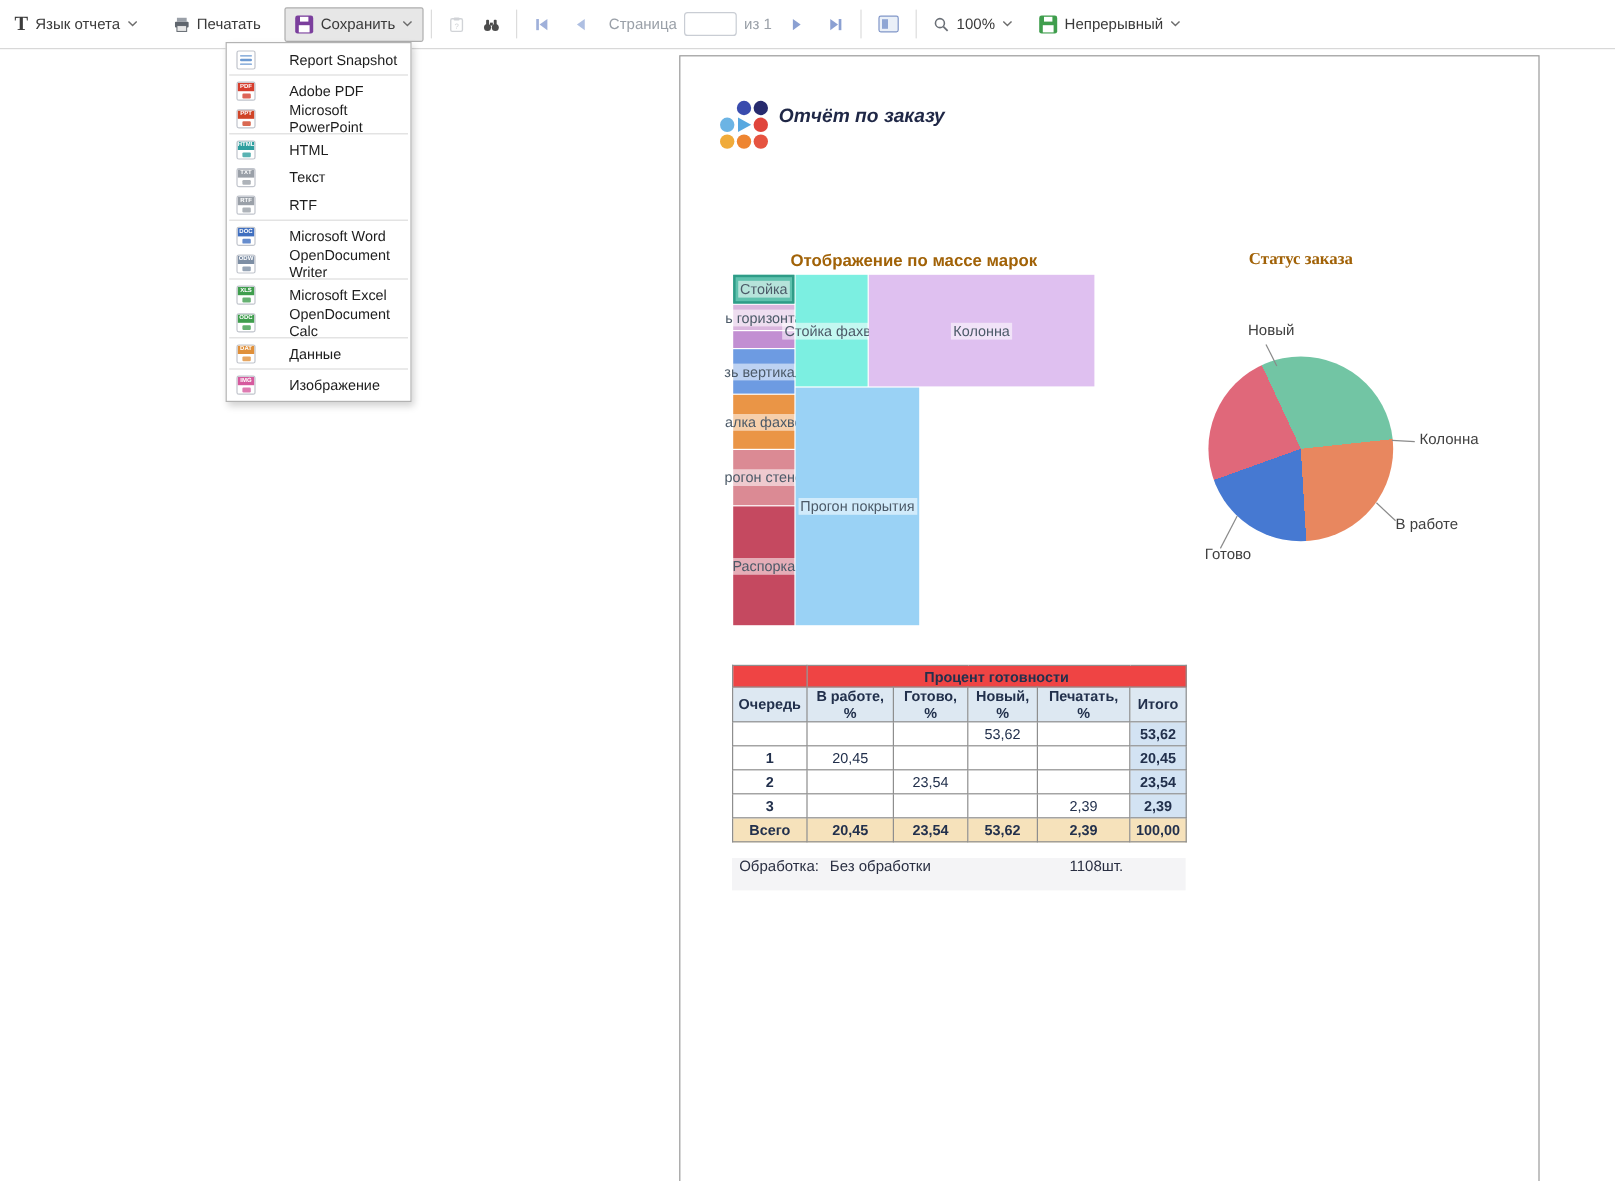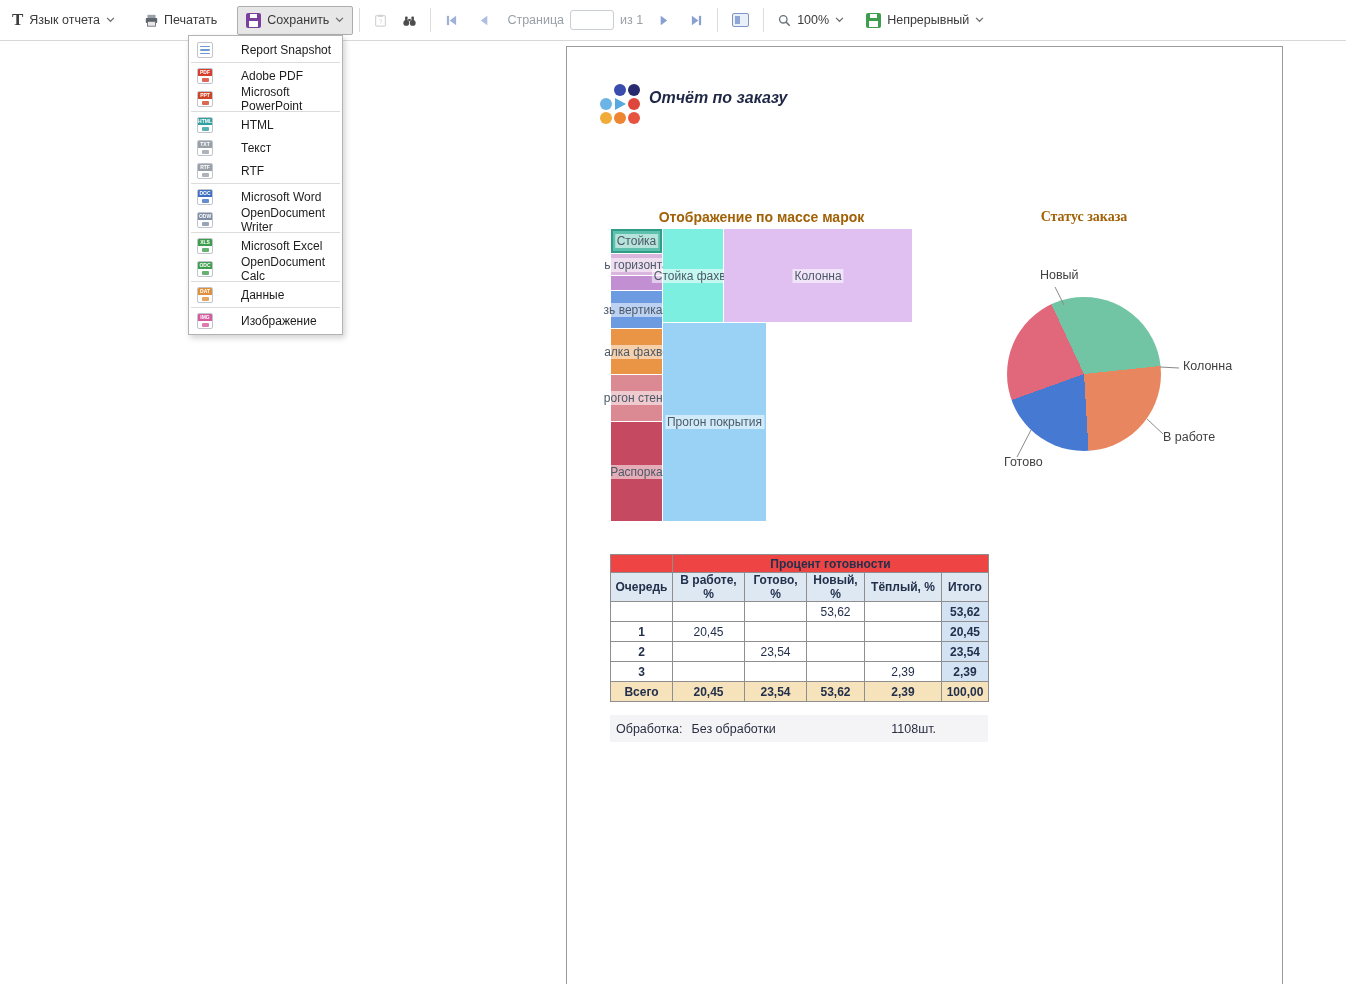--- a/index.html
+++ b/index.html
@@ -76,21 +76,21 @@
   .rtable tbody tr { height:20px; background:#fff; }
   .tan { background:#ef4444; font-weight:bold; }
   .hdr-blue { background:#dde8f2; font-weight:bold; }
   .col-total { background:#d3e3f3; font-weight:bold; }
   .col-first { font-weight:bold; }
   .row-gray { background:#f7f7f7; }
   .row-total td { background:#f6e2bb; font-weight:bold; }
 
   
   .processing { position:absolute; left:43px; top:668px; width:378px; height:27px;
-                background:#f4f4f6; display:flex; align-items:center; font-size:12.5px; color:#2a2f42;
+                background:#f4f4f6; display:flex; align-items:flex-start; font-size:12.5px; color:#2a2f42;
                 padding:0 6px; }
   .processing .plabel { margin-right:9px; }
   .processing .pcount { margin-left:auto; padding-right:46px; }
 </style>
 </head>
 <body>
 
 <div class="toolbar">
   <div class="tb-btn" style="margin-left:4px;">
     <span class="t-glyph">T</span>
@@ -267,21 +267,21 @@
     <thead>
         <tr>
           <td class="tan"></td>
           <td class="tan" colspan="5">Процент готовности</td>
         </tr>
         <tr>
           <th class="hdr-blue">Очередь</th>
           <th class="hdr-blue">В работе, %</th>
           <th class="hdr-blue">Готово, %</th>
           <th class="hdr-blue">Новый, %</th>
-          <th class="hdr-blue">Тёплый, %</th>
+          <th class="hdr-blue">Печатать, %</th>
           <th class="hdr-blue">Итого</th>
         </tr>
       </thead>
     <tbody>
         <tr class="row-gray">
           <td class="col-first"></td>
           <td></td>
           <td></td>
           <td>53,62</td>
           <td></td>

